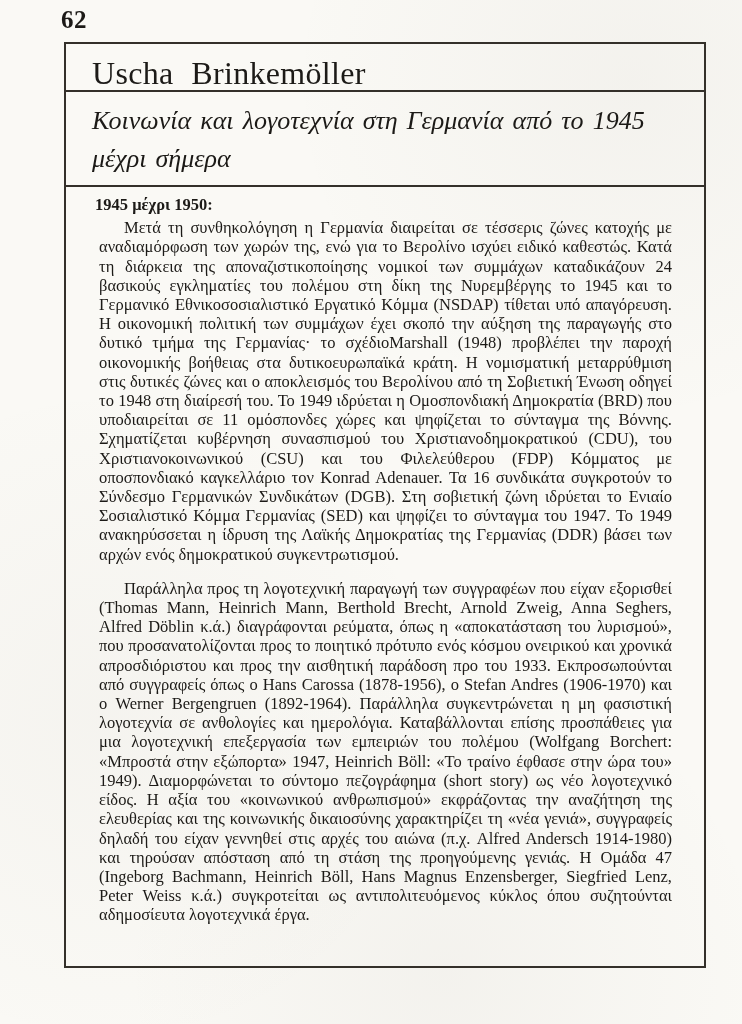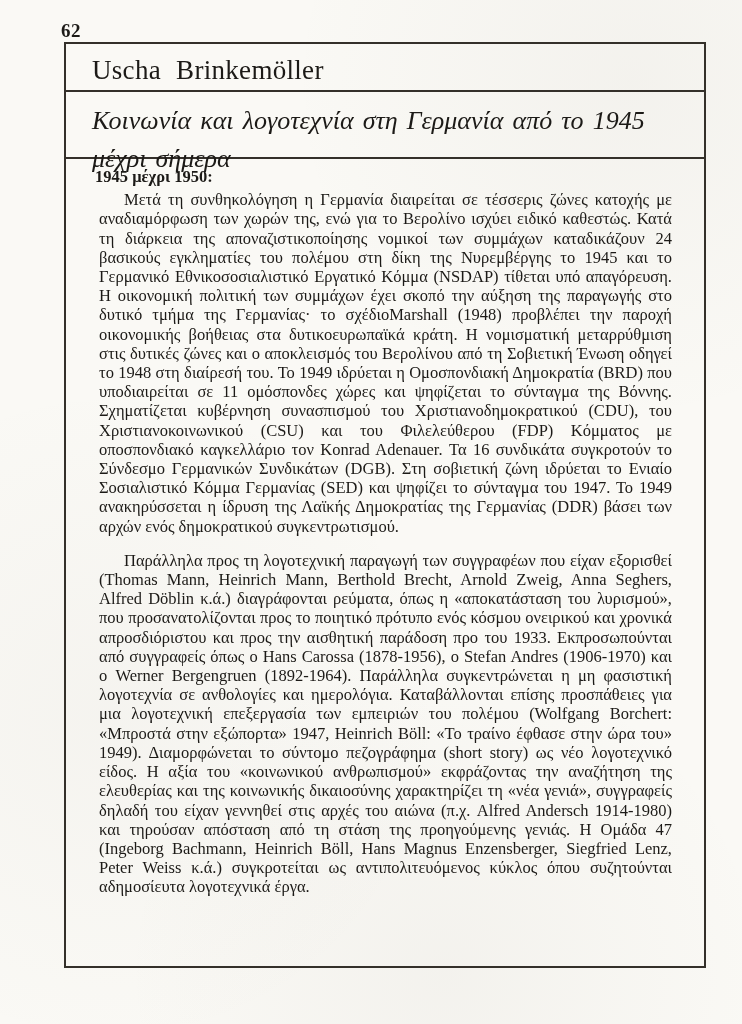--- a/index.html
+++ b/index.html
@@ -17,50 +17,50 @@
       radial-gradient(circle at 60% 95%, rgba(120,110,95,0.05), transparent 30%),
       #faf9f5;
     font-family: "Liberation Serif", "DejaVu Serif", serif;
     color: #1c1a17;
     -webkit-font-smoothing: antialiased;
   }
 
   .page-num {
     position: absolute;
     left: 61px;
-    top: 20px;
-    font-size: 19px;
+    top: 6px;
+    font-size: 25px;
     font-weight: 700;
     letter-spacing: 0.5px;
   }
 
   .frame {
     position: absolute;
     left: 64px;
     top: 42px;
     width: 642px;
     height: 926px;
     border: 2px solid #34302a;
     box-sizing: border-box;
     overflow: hidden;
   }
 
   .author-row {
     height: 48px;
     box-sizing: border-box;
     border-bottom: 2px solid #34302a;
     padding: 11px 20px 0 26px;
-    font-size: 27px;
+    font-size: 32px;
     letter-spacing: 0.3px;
     word-spacing: 0.30em;
     white-space: nowrap;
   }
 
   .title-row {
-    height: 67px;
+    height: 95px;
     box-sizing: border-box;
     border-bottom: 2px solid #34302a;
     padding: 10px 52px 0 26px;
     font-style: italic;
     font-size: 26px;
     line-height: 38px;
     word-spacing: 0.10em;
   }
 
   .body-area {

